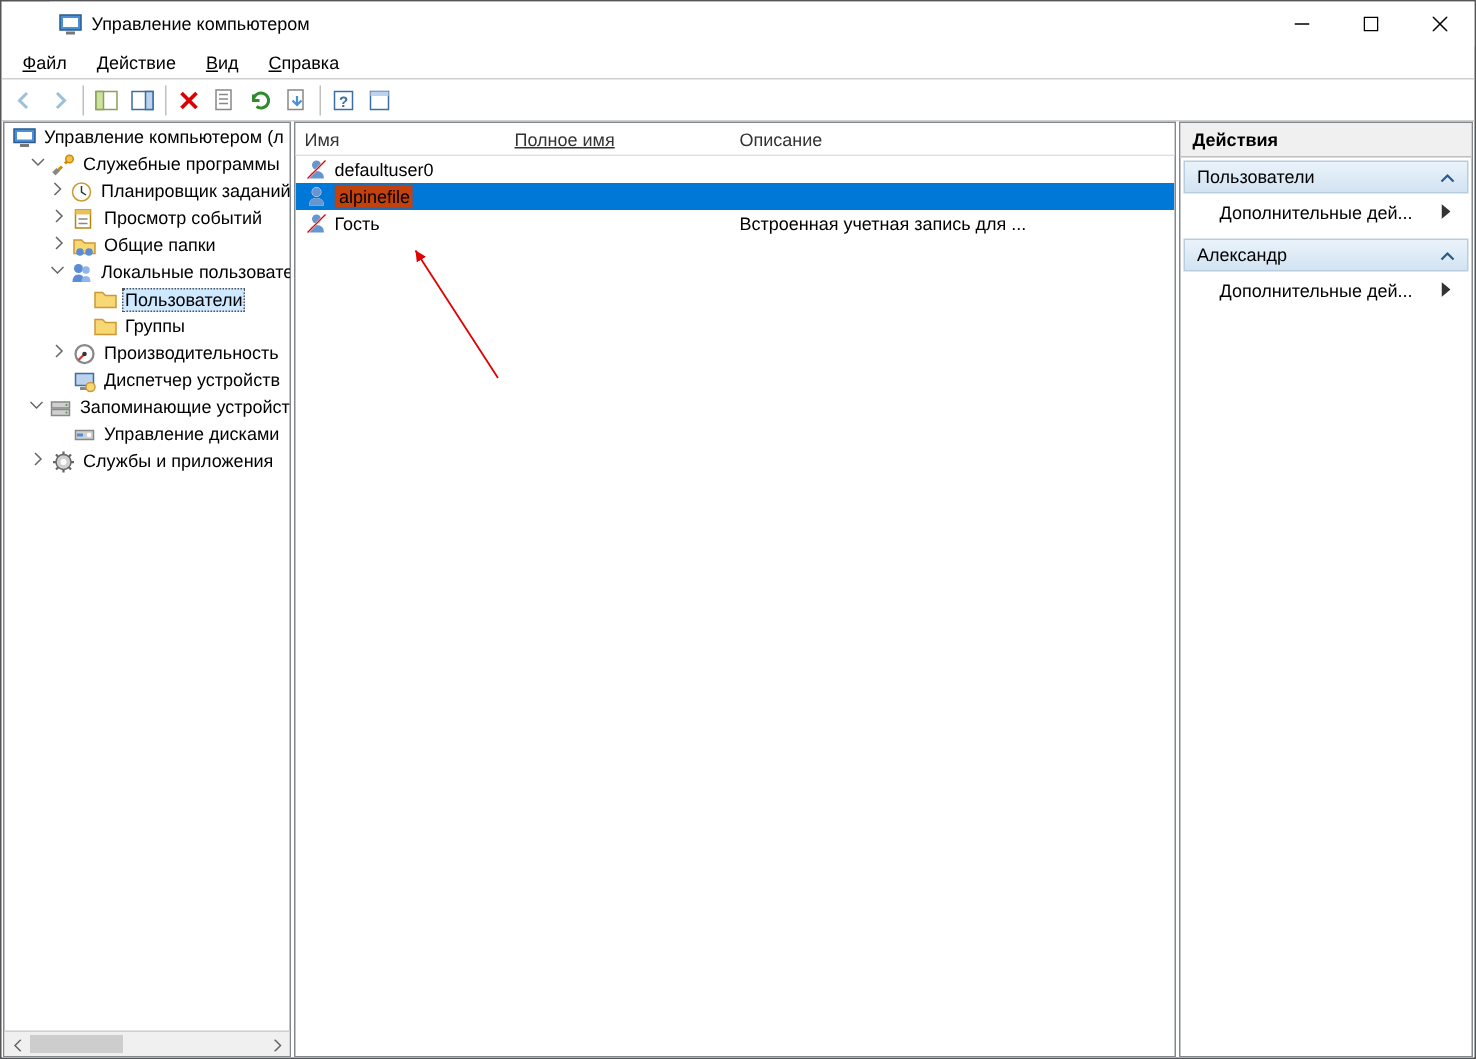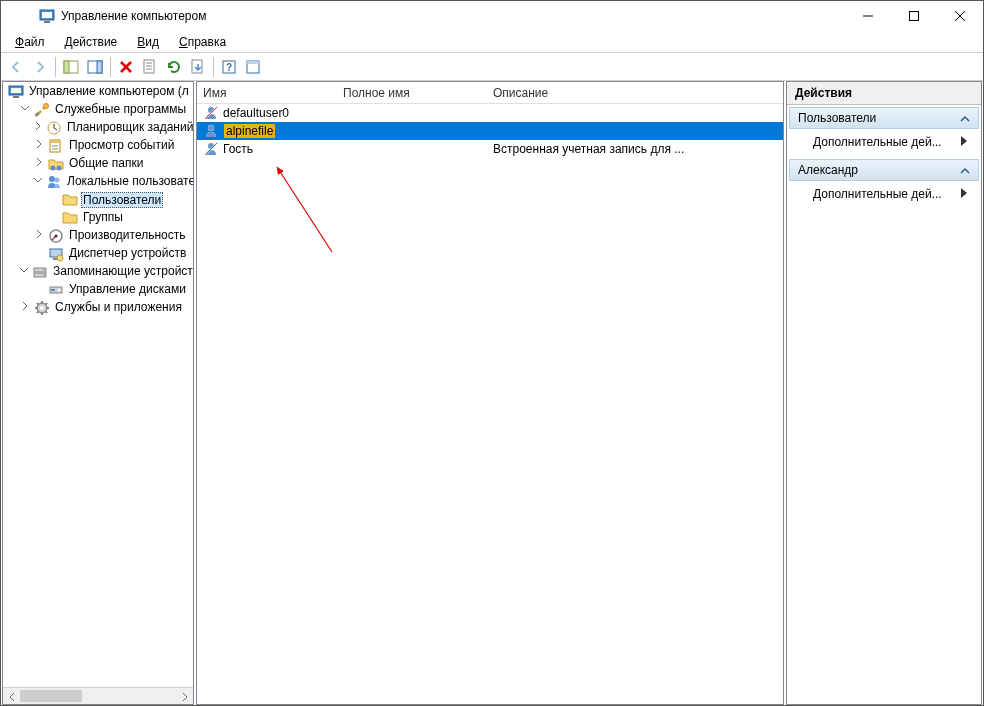--- a/index.html
+++ b/index.html
@@ -51,23 +51,23 @@
   .hscroll .thumb { position:absolute; top:2px; bottom:2px; left:0; width:40%; background:#cdcdcd; }
 
   
   .listhdr { display:flex; height:22px; border-bottom:1px solid #e0e0e0; align-items:center; background:#fff; }
   .listhdr .col { padding:3px 6px; border-right:1px solid transparent; font-size:12px; color:#333; }
   .list { flex:1; overflow:auto; }
   .row { display:flex; height:18px; align-items:center; }
   .row.selected { background:#0078d7; color:#fff; }
   .row .cell { padding:0 6px; overflow:hidden; text-overflow:ellipsis; white-space:nowrap; display:flex; align-items:center; gap:4px;}
   .row .uicon { width:16px; height:16px; flex:0 0 16px; }
-  .row.editing .ename { background:#eab308; color:#000; border:1px solid #0078d7; padding:0 2px; height:16px; line-height:14px; display:inline-block;}
+  .row.editing .ename { background:#c2410c; color:#000; border:1px solid #0078d7; padding:0 2px; height:16px; line-height:14px; display:inline-block;}
   .col-name { width:140px; }
-  .col-full { width:150px; }
+  .col-full { width:150px;text-decoration:underline; }
   .col-desc { flex:1; }
 
   
   .actions-title { background:#f0f0f0; border-bottom:1px solid #c0c0c0; padding:4px 8px; font-weight:600; }
   .act-section-hdr { background:linear-gradient(#eaf3fb,#d2e3f1); border:1px solid #b8cee0; margin:2px; padding:3px 8px; display:flex; align-items:center; justify-content:space-between; }
   .act-section-hdr .chev { width:10px; height:10px; }
   .act-item { display:flex; align-items:center; justify-content:space-between; padding:4px 10px 4px 24px; margin:0 2px; }
   .act-item .arrow { width:8px; }
   .spacer8 { height:4px; }
 

